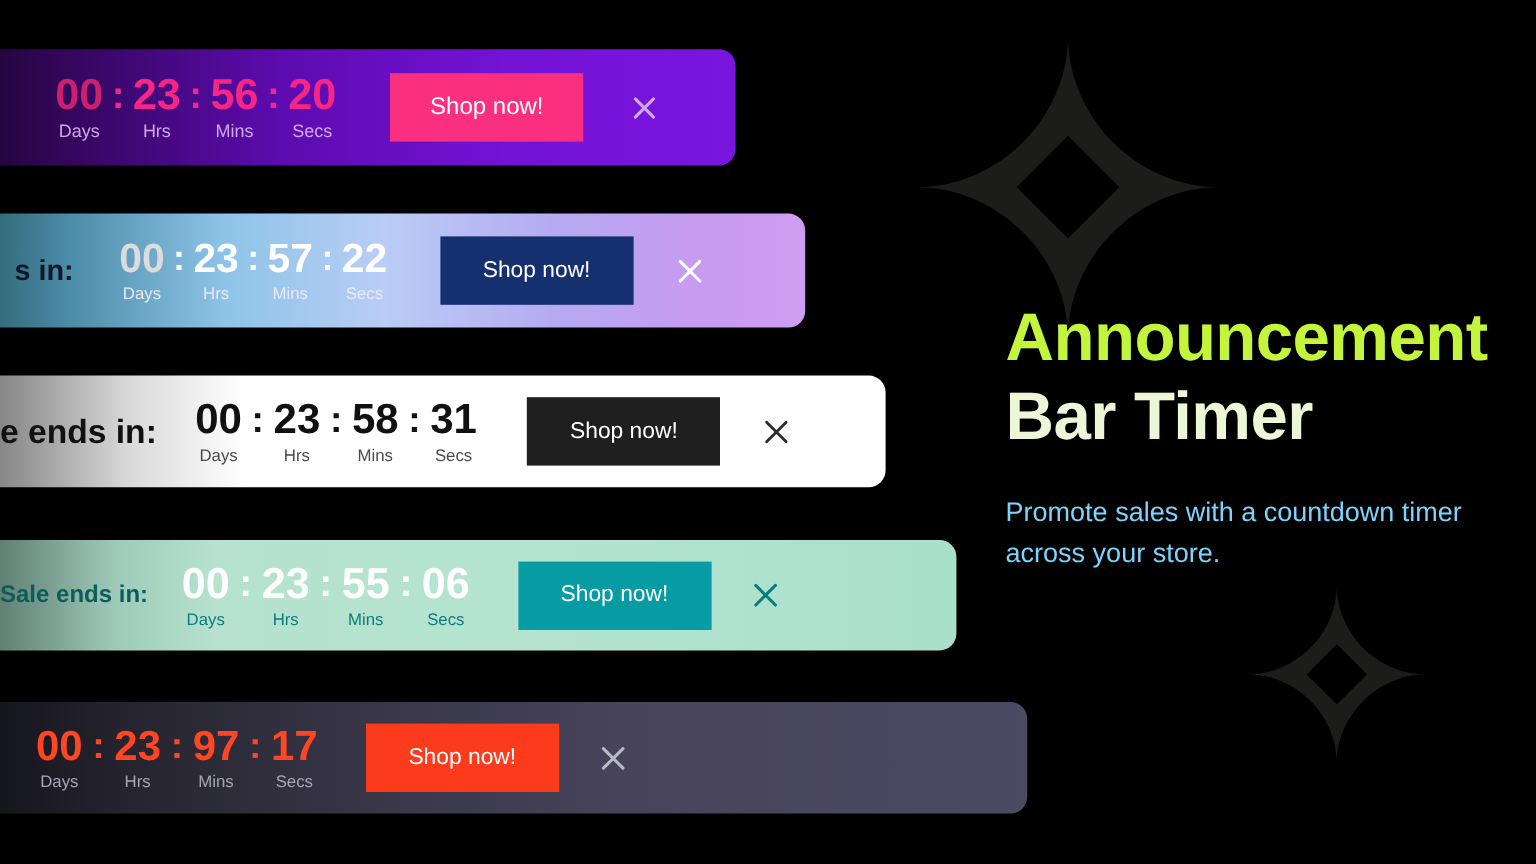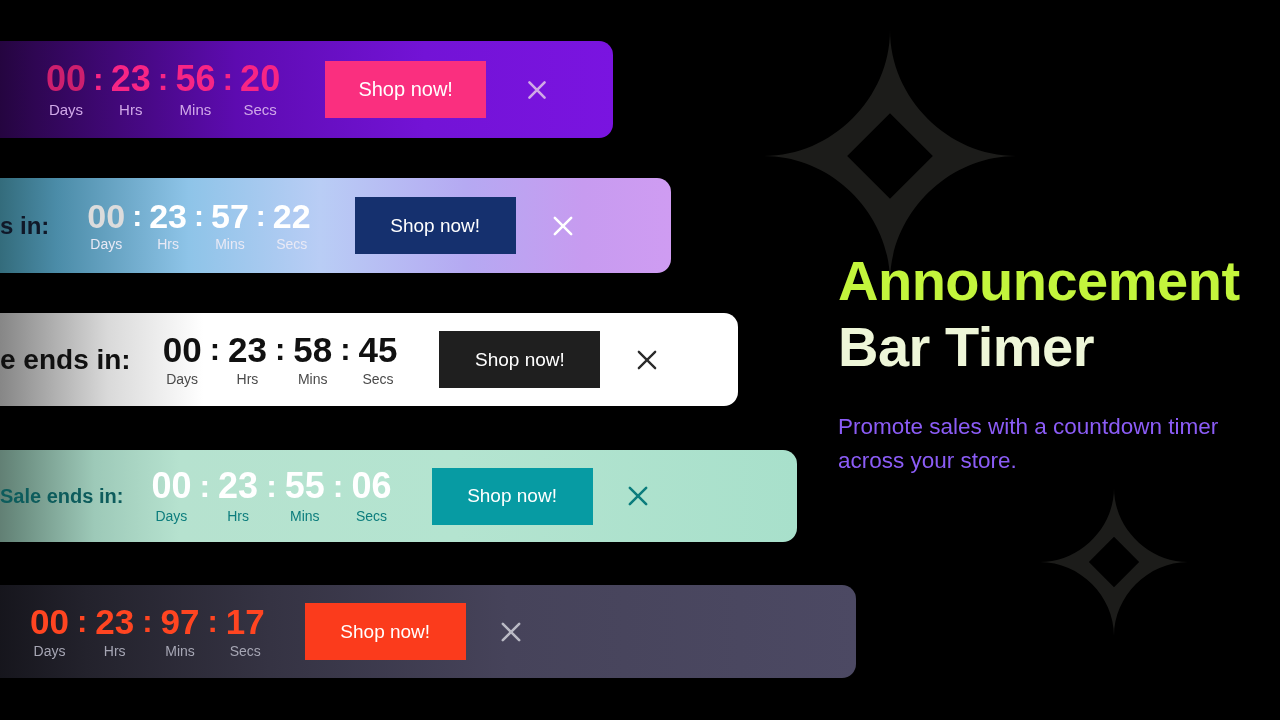--- a/index.html
+++ b/index.html
@@ -19,21 +19,21 @@
   .hero { position:absolute; left:838px; top:248px; width:400px; }
   .hero-title {
     font-size:56px; font-weight:bold; line-height:1.18;
     letter-spacing:-0.5px;
   }
   .hero-title .l1 { display:block; color:#c3f53c; }
   .hero-title .l2 { display:block; color:#eef6d8; }
   .hero-sub {
     margin-top:30px;
     font-size:22.5px; line-height:1.52;
-    color:#8b5cf6; font-weight:400;
+    color:#7dd3fc; font-weight:400;
   }
 
   
   .bar {
     position:absolute;
     left:-60px;
     display:flex;
     align-items:center;
     border-radius:14px;
     overflow:hidden;
@@ -87,21 +87,21 @@
   #bar1 .lbl  { font-size:15px; color:#d0a8e8; }
   #bar1 .shop-btn { margin-left:45px; background:#fa2f7f; color:#ffffff; font-size:20px; width:161px; height:57px; }
   #bar1 .close-btn { margin-left:36px; width:30px; height:30px; }
 
   
   #bar2 {
     top:178px; width:731px; height:95px;
     background:linear-gradient(90deg,#1b4a4d 0%,#4b8ca8 16%,#8ec4e8 34%,#b9cdf5 52%,#b5a9f2 72%,#c79bf0 88%,#cf9cf2 100%);
   }
   #bar2 .bar-inner { padding-left:60px; }
-  #bar2 .headline { font-size:24px; color:#101828; margin-left:0; }
+  #bar2 .headline { font-size:24px; color:#101828; margin-left:0;padding-left:12px; }
   #bar2 .timer { margin-left:38px; }
   #bar2 .num  { font-size:34px; color:#ffffff; }
   #bar2 .num.dim { color:#dcdcdc; }
   #bar2 .colon { font-size:30px; color:#ffffff; margin:0 7px; padding-top:2px; }
   #bar2 .lbl  { font-size:14px; color:#e9e9f5; }
   #bar2 .shop-btn { margin-left:44px; background:#15306e; color:#ffffff; font-size:19px; width:161px; height:57px; }
   #bar2 .close-btn { margin-left:32px; width:30px; height:30px; }
 
   
   #bar3 {
@@ -253,21 +253,21 @@
           <span class="num">23</span>
           <span class="lbl">Hrs</span>
         </div>
         <span class="colon">:</span>
         <div class="unit">
           <span class="num">58</span>
           <span class="lbl">Mins</span>
         </div>
         <span class="colon">:</span>
         <div class="unit">
-          <span class="num">45</span>
+          <span class="num">31</span>
           <span class="lbl">Secs</span>
         </div>
       </div>
       <button class="shop-btn">Shop now!</button>
       <button class="close-btn">
         <svg width="28" height="28" viewBox="0 0 24 24">
           <path d="M5 5 L19 19 M19 5 L5 19" stroke="#2b2b2b" stroke-width="2" stroke-linecap="round"></path>
         </svg>
       </button>
     </div>

